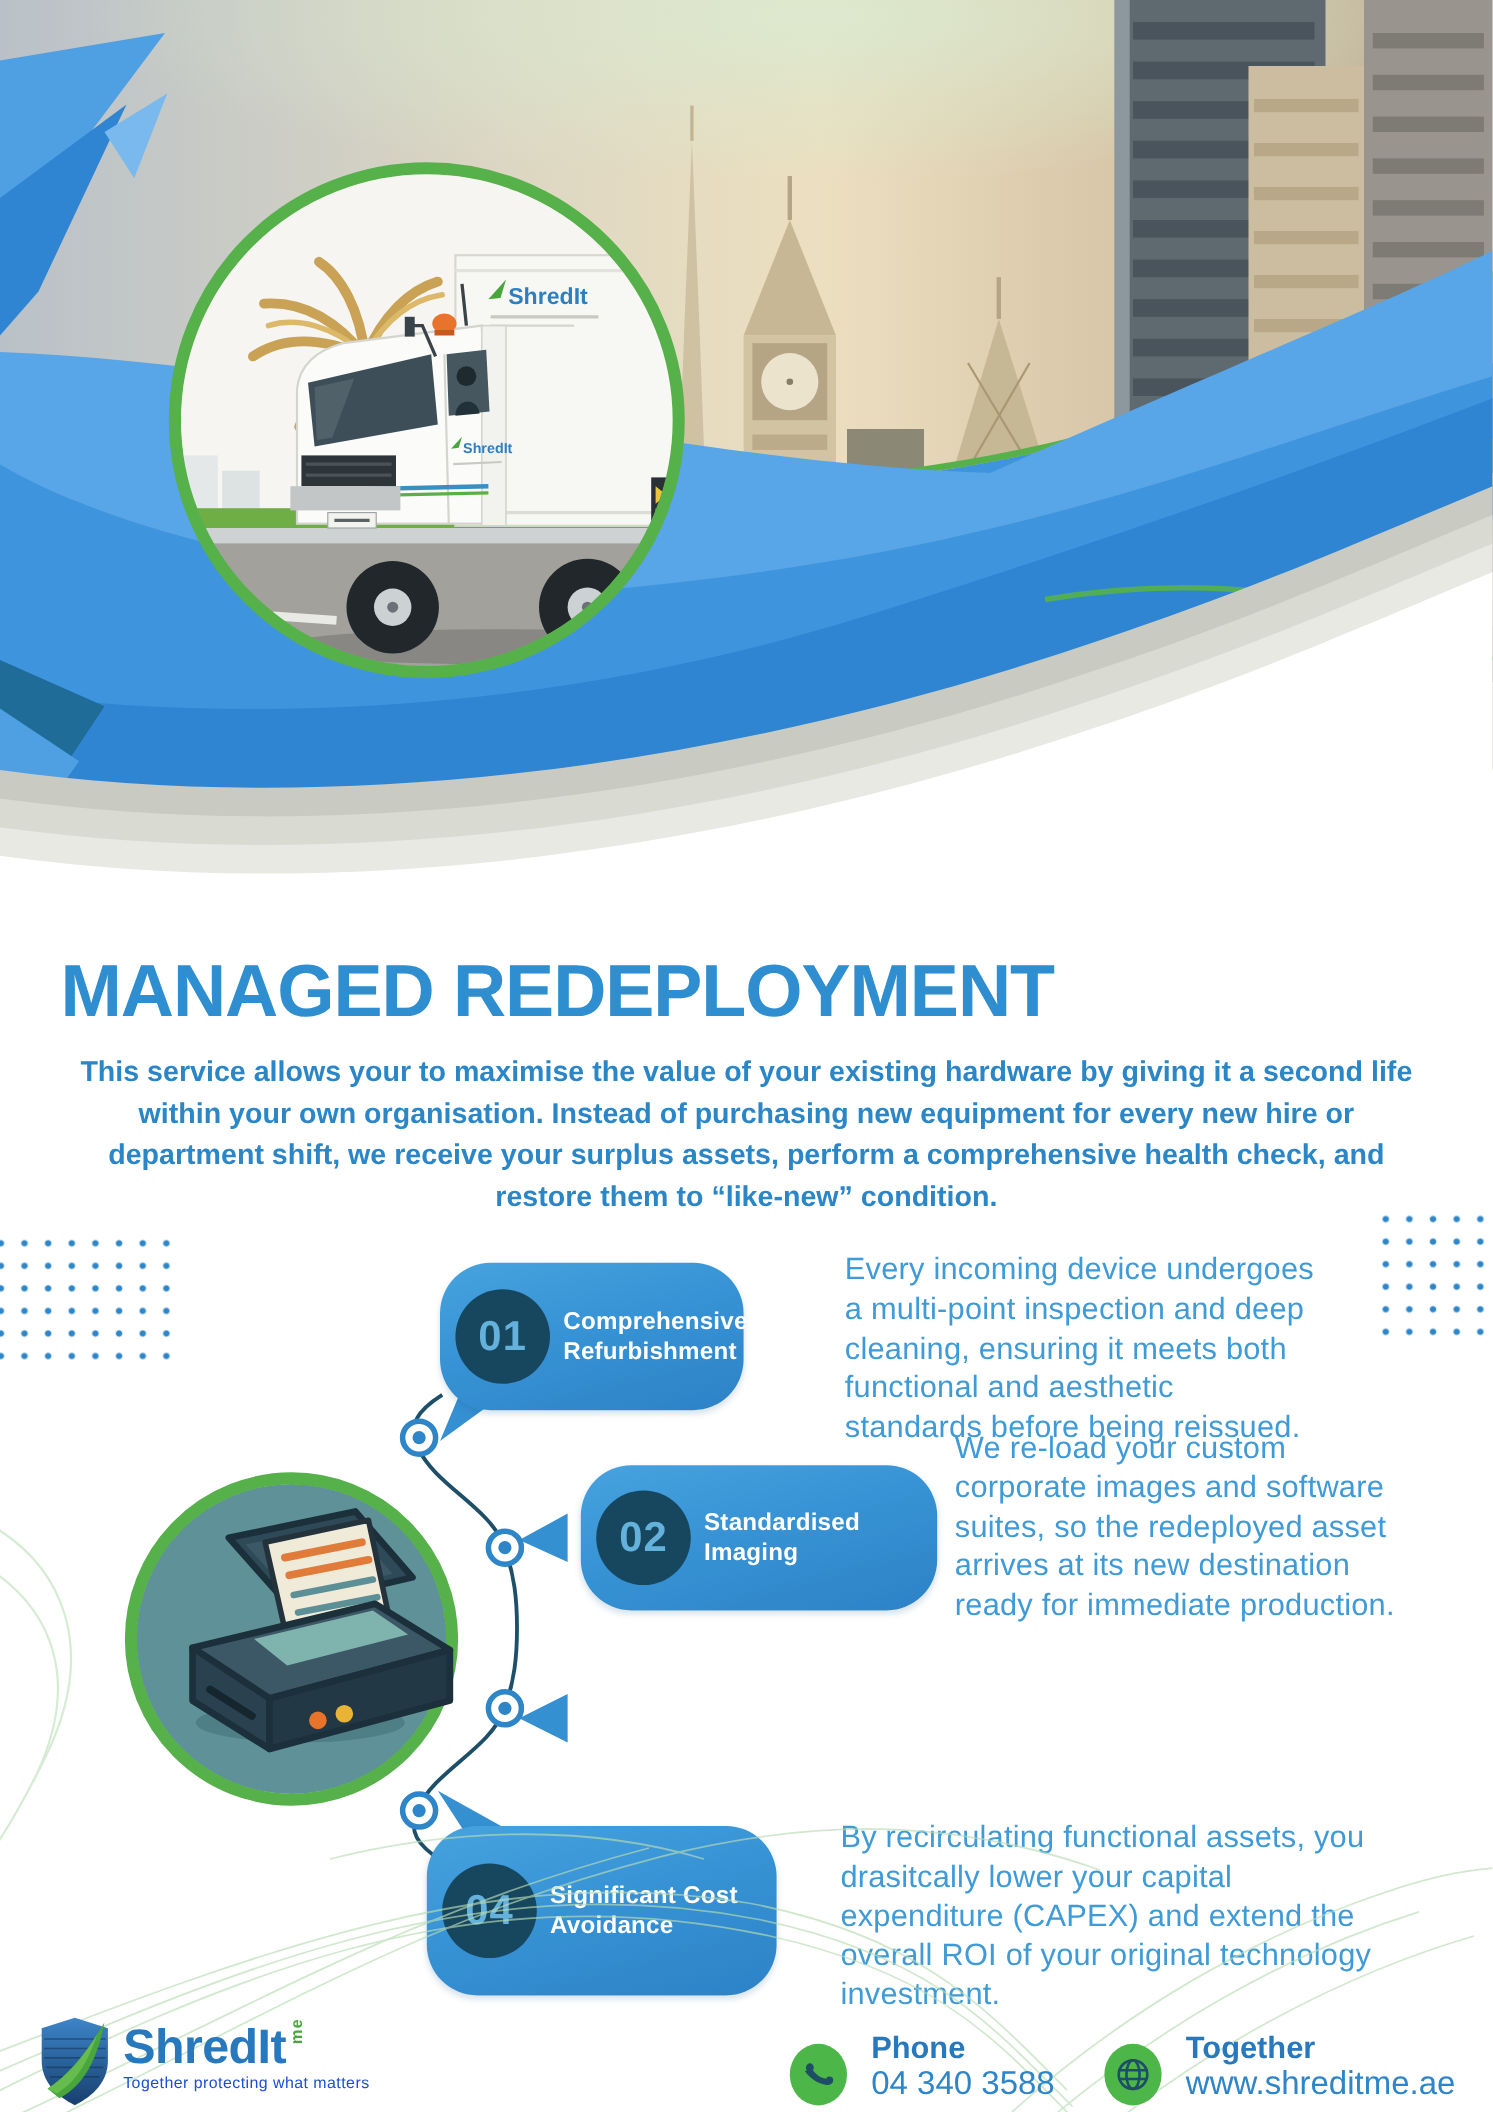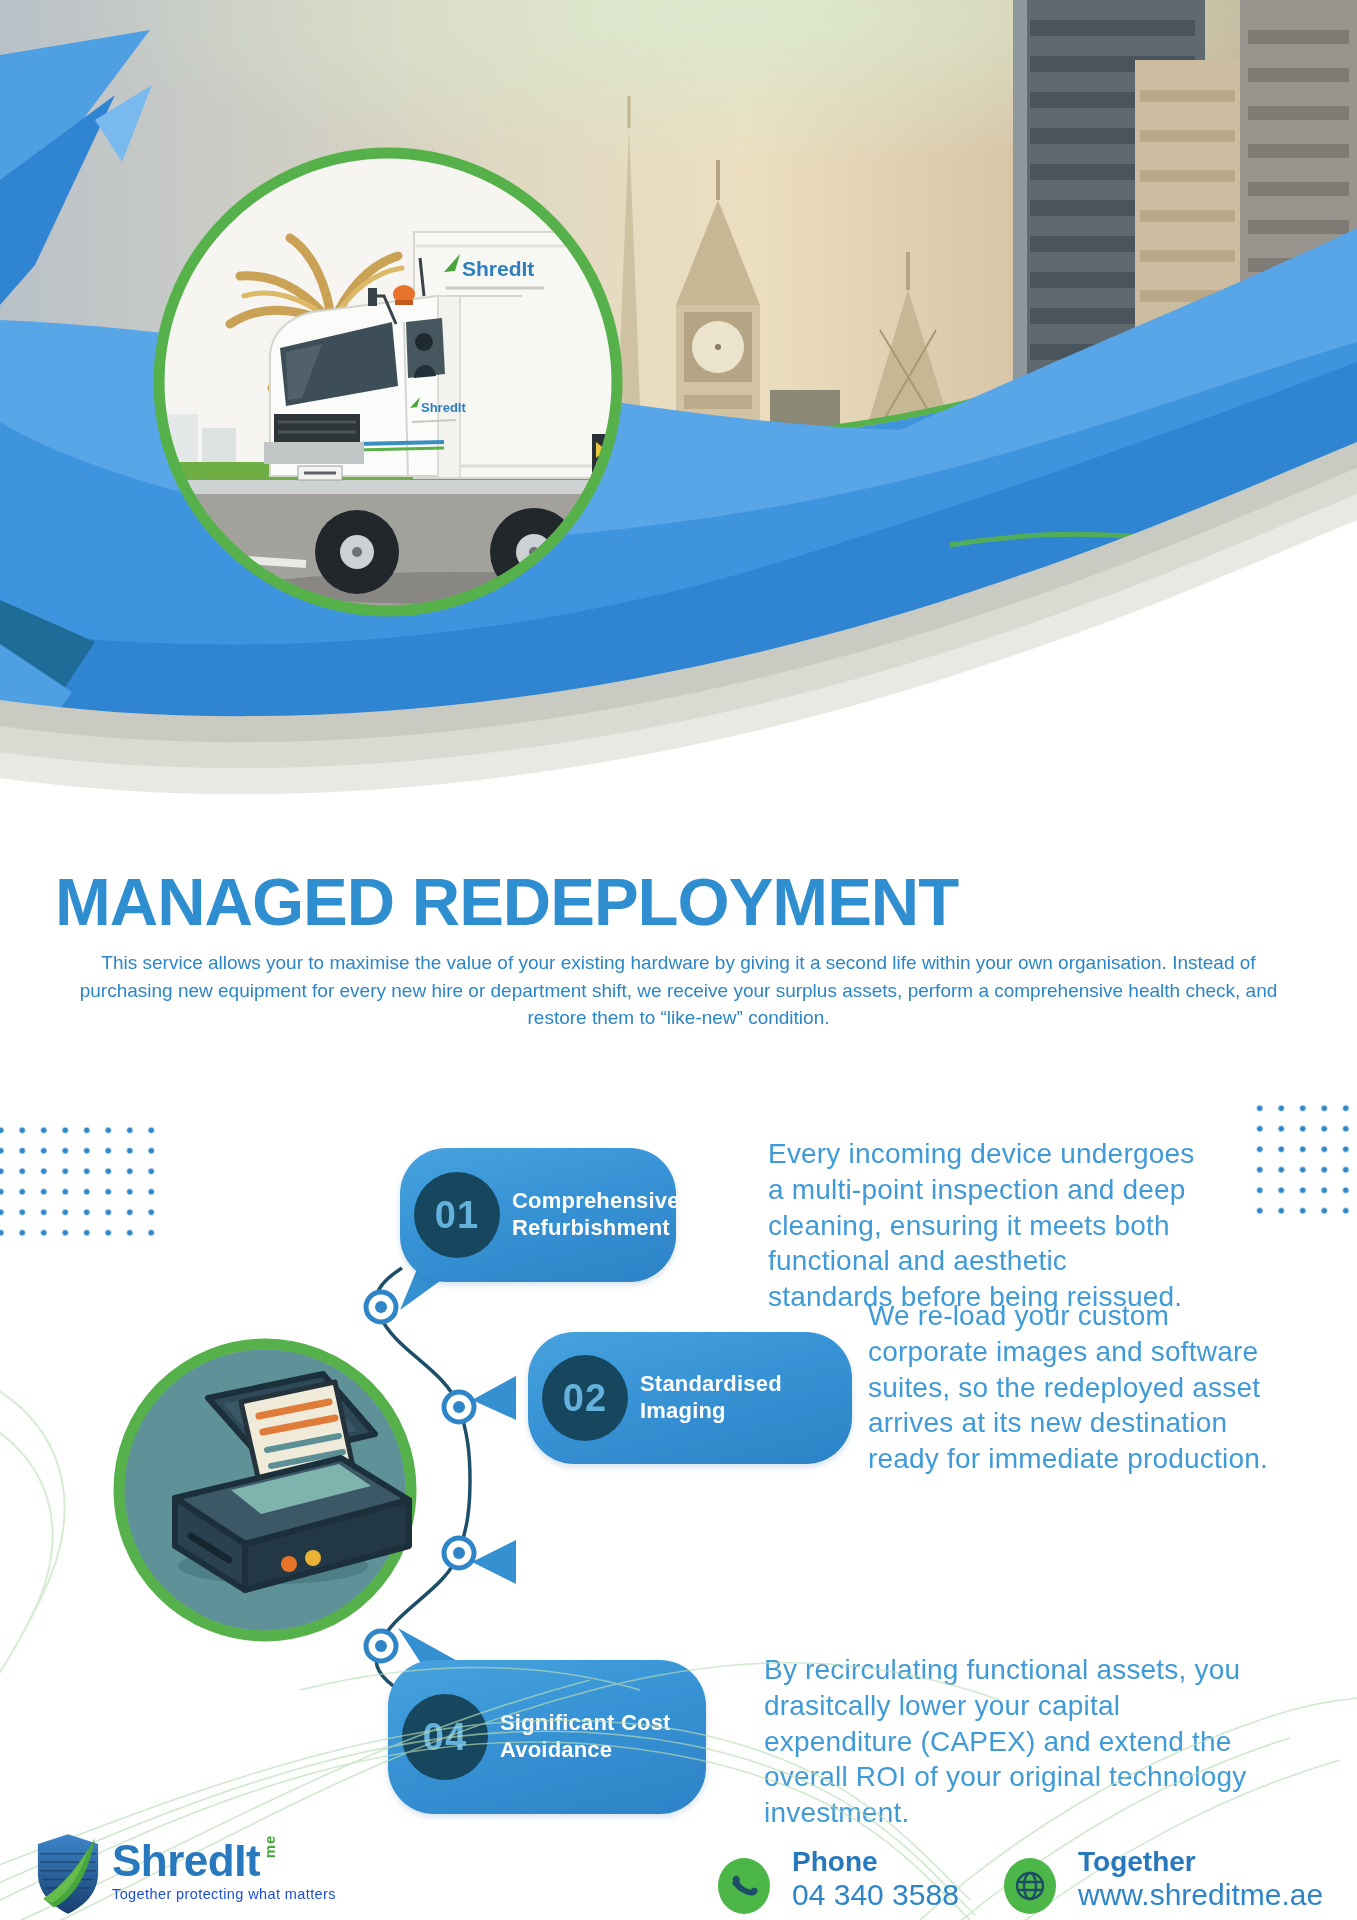--- a/index.html
+++ b/index.html
@@ -9,21 +9,21 @@
   }
   .abs{position:absolute;}
   
   .main-title{
     left:55px;top:822px;width:1250px;
     font-size:67px;font-weight:bold;letter-spacing:-1px;
     color:#2e8ecf;line-height:1.05;
   }
   .intro-text{
     left:60px;top:930px;width:1237px;
-    font-size:19px;font-weight:normal;line-height:1.45;
+    font-size:26px;font-weight:bold;line-height:1.45;
     color:#2b86c7;text-align:center;
   }
   
   .dot-grid{
     background-image:radial-gradient(circle,#2e86c8 2.3px,rgba(46,134,200,.30) 3px,transparent 3.8px);
     background-size:21.5px 20.5px;
   }
   
   .bubble{
     border-radius:46px;

